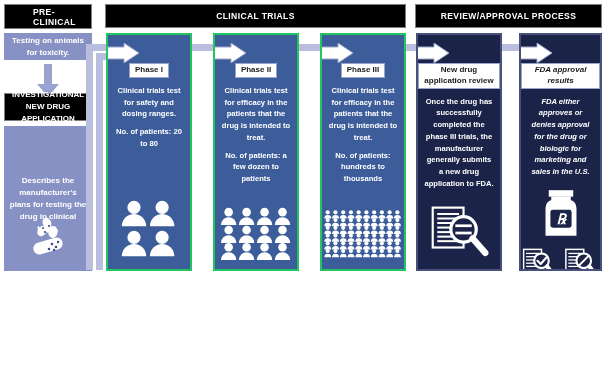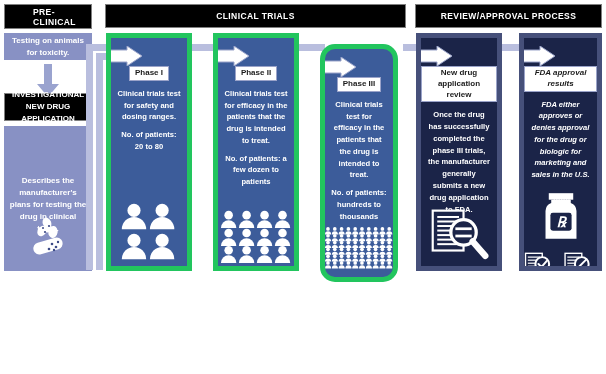--- a/index.html
+++ b/index.html
@@ -18,21 +18,21 @@
           display:flex;align-items:center;justify-content:center;
           text-align:center;}
   .pc-purple{background:#8891c4;color:#ffffff;font-size:8px;
              font-weight:bold;line-height:1.5;padding:4px 6px;}
   .pc-black{background:#000000;color:#ffffff;font-size:8px;
             font-weight:bold;line-height:1.5;border:1px solid #7f7f7f;padding:12px;}
   .pc-desc{background:#8891c4;color:#ffffff;font-size:8px;font-weight:bold;
            line-height:1.5;align-items:center;padding:12px 5px 0 5px;}
 
   
-  .col{position:absolute;box-sizing:border-box;border:5px solid #22c55e;
+  .col{position:absolute;box-sizing:border-box;border:2px solid #22c55e;
        overflow:hidden;}
   .col.blue{background:#3c5c9a;}
   .col.navy{background:#1b2448;border-color:#46507a;}
   .col-inner{position:absolute;left:0;right:0;top:0;
              display:flex;flex-direction:column;align-items:center;}
   .chip{background:#ffffff;color:#1b1b1b;font-size:8px;font-weight:bold;
         padding:1px 5px;border:1px solid #9aa3c9;margin-top:28px;
         white-space:nowrap;line-height:1.35;text-align:center;}
   .chip.two{white-space:normal;}
   .body{color:#ffffff;font-size:7.6px;font-weight:bold;line-height:1.55;
@@ -198,21 +198,21 @@
             </g>
           <g transform="translate(63,41)">
               <circle cx="10" cy="6" r="5"></circle>
               <path d="M1 21a9 9 0 0 1 18 0z"></path>
             </g>
         </g>
       </svg>
     </div>
   </div>
 
-  <div class="col blue" style="left:320px;top:44px;width:78px;height:238px;border-radius:15px;">
+  <div class="col blue" style="left:320px;top:33px;width:86px;height:238px;">
     <svg class="arrowhead" viewBox="0 0 34 20">
       <polygon points="0,4 18,4 18,0 33,10 18,20 18,16 0,16" fill="#ffffff" stroke="#9aa3c9" stroke-width="1"></polygon>
     </svg>
     <div class="col-inner">
       <div class="chip">Phase III</div>
       <div class="body">Clinical trials test for efficacy in the patients that the drug is intended to treat.</div>
       <div class="body gap">No. of patients: hundreds to thousands</div>
     </div>
     <div class="icons" style="top:160px;height:78px;">
       <svg viewBox="0 0 100 62" style="width:78px;height:48px;">

